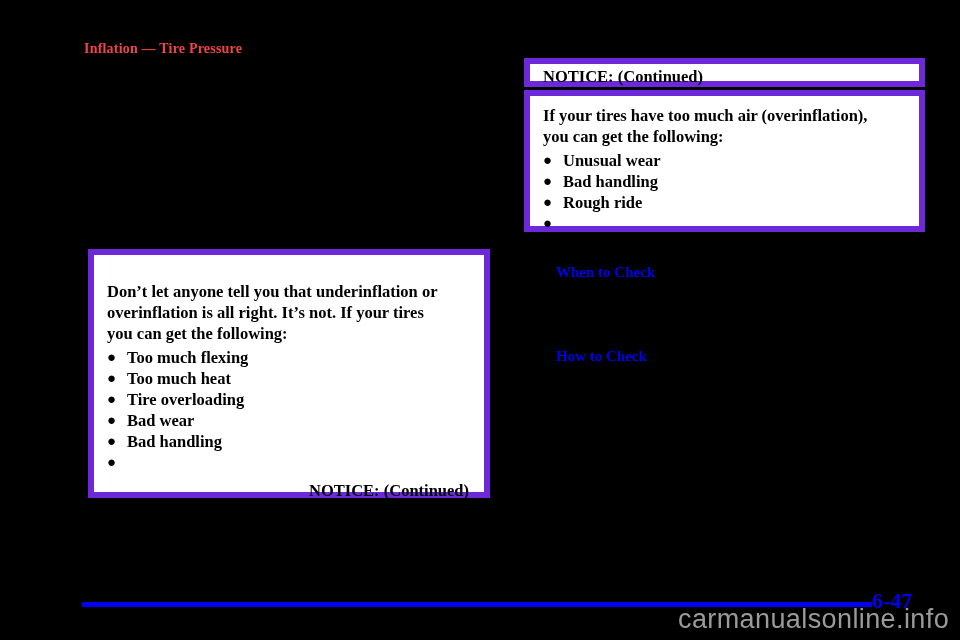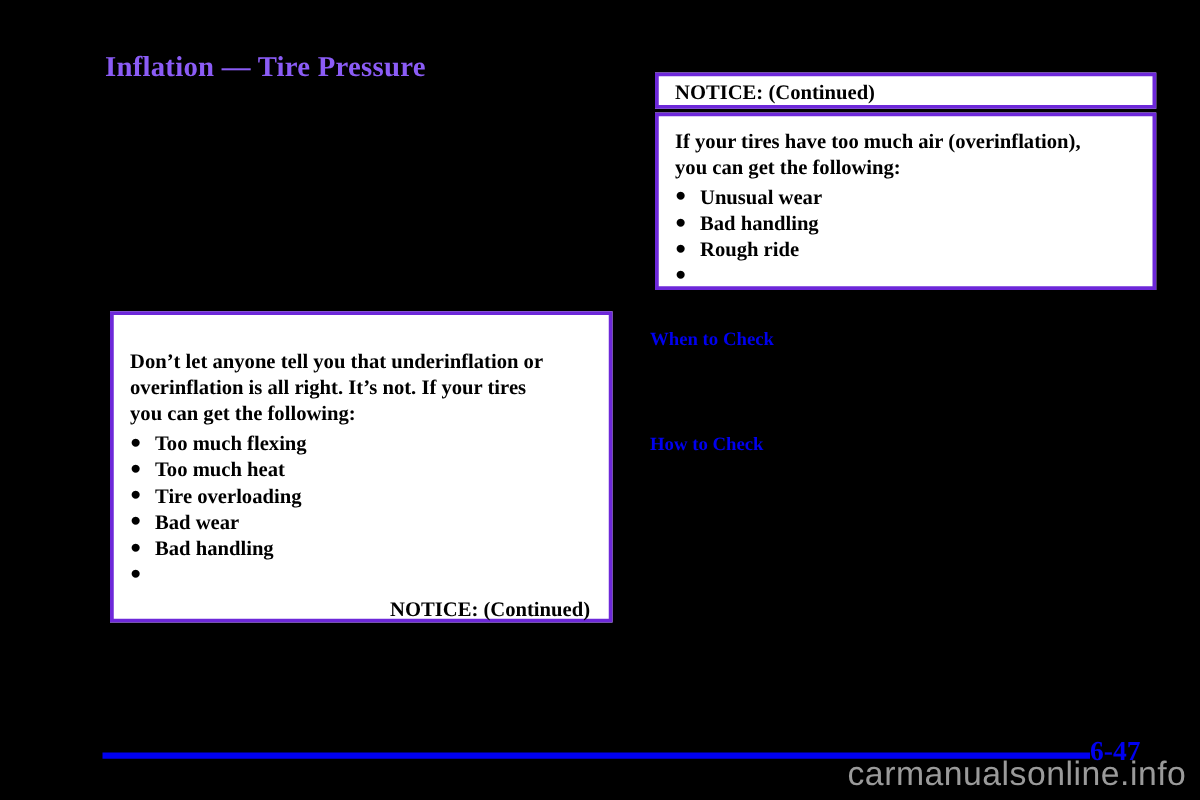--- a/index.html
+++ b/index.html
@@ -19,43 +19,44 @@
     position: absolute;
     inset: 0;
     background: #000000;
   }
 
   
   .section-title {
     position: absolute;
     left: 84px;
     top: 41px;
-    color: #8b5cf6;
-    font-family: "Liberation Serif", serif;
-    font-weight: bold;
-    font-size: 23px;
+    color: #ef4444;
+    font-family: "Liberation Serif", serif;
+    font-weight: bold;
+    font-size: 14px;
     letter-spacing: 0.2px;
     white-space: nowrap;
   }
   .subhead {
     position: absolute;
     color: #0000f0;
     font-family: "Liberation Serif", serif;
     font-weight: bold;
     font-size: 15px;
     white-space: nowrap;
+    margin-left: 36px;
   }
   .subhead.when { left: 520px; top: 264px; }
   .subhead.how  { left: 520px; top: 348px; }
 
   
   .notice-box {
     position: absolute;
     background: #ffffff;
-    border: 3px solid #6d28d9;
+    border: 6px solid #6d28d9;
     box-sizing: border-box;
     color: #000000;
   }
   .notice-box .body {
     padding: 9px 13px 8px 13px;
   }
   .notice-line {
     font-family: "Liberation Serif", serif;
     font-weight: bold;
     font-size: 16.5px;

